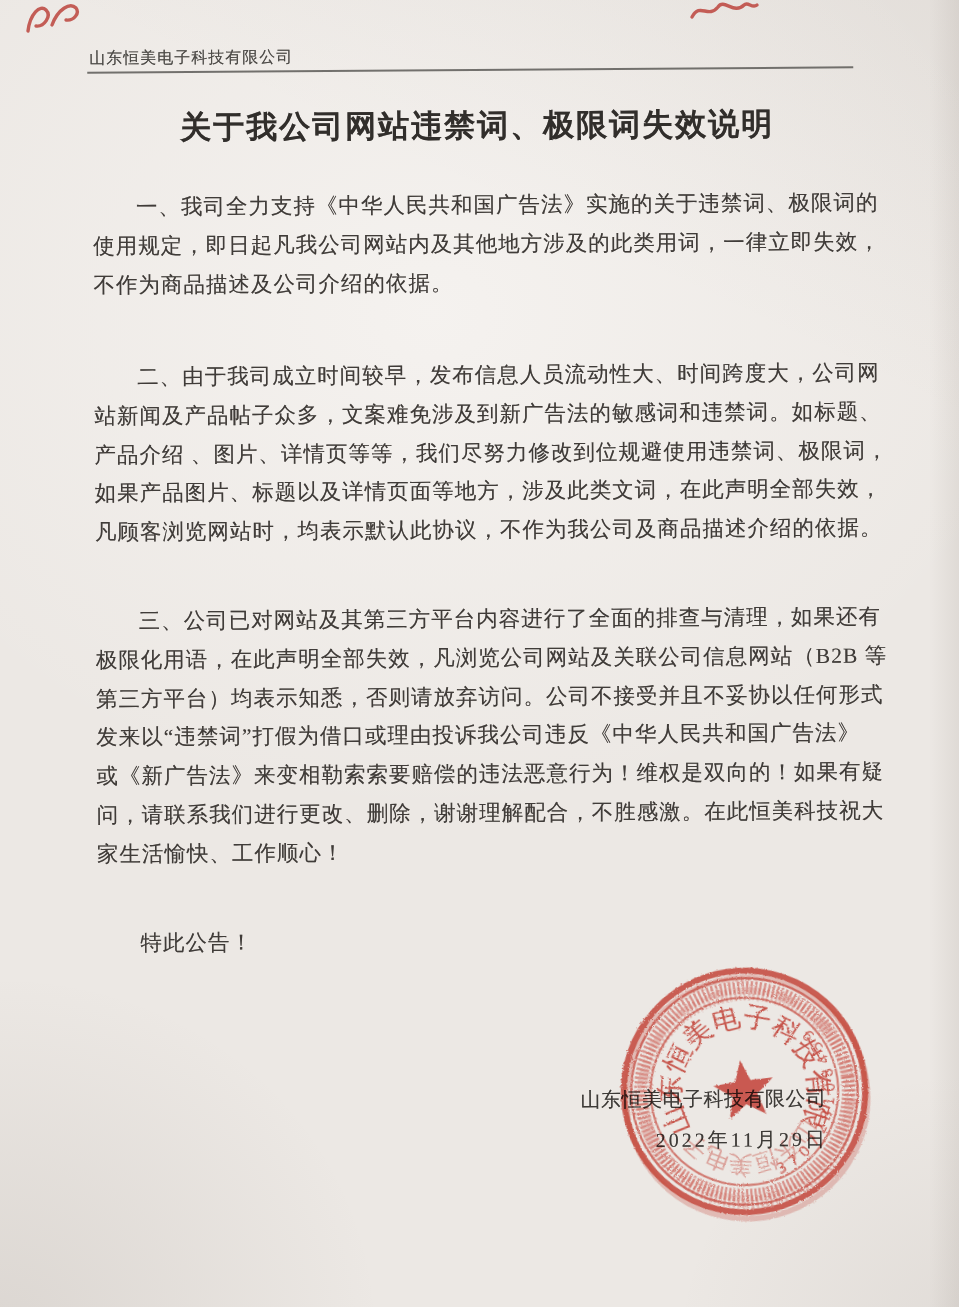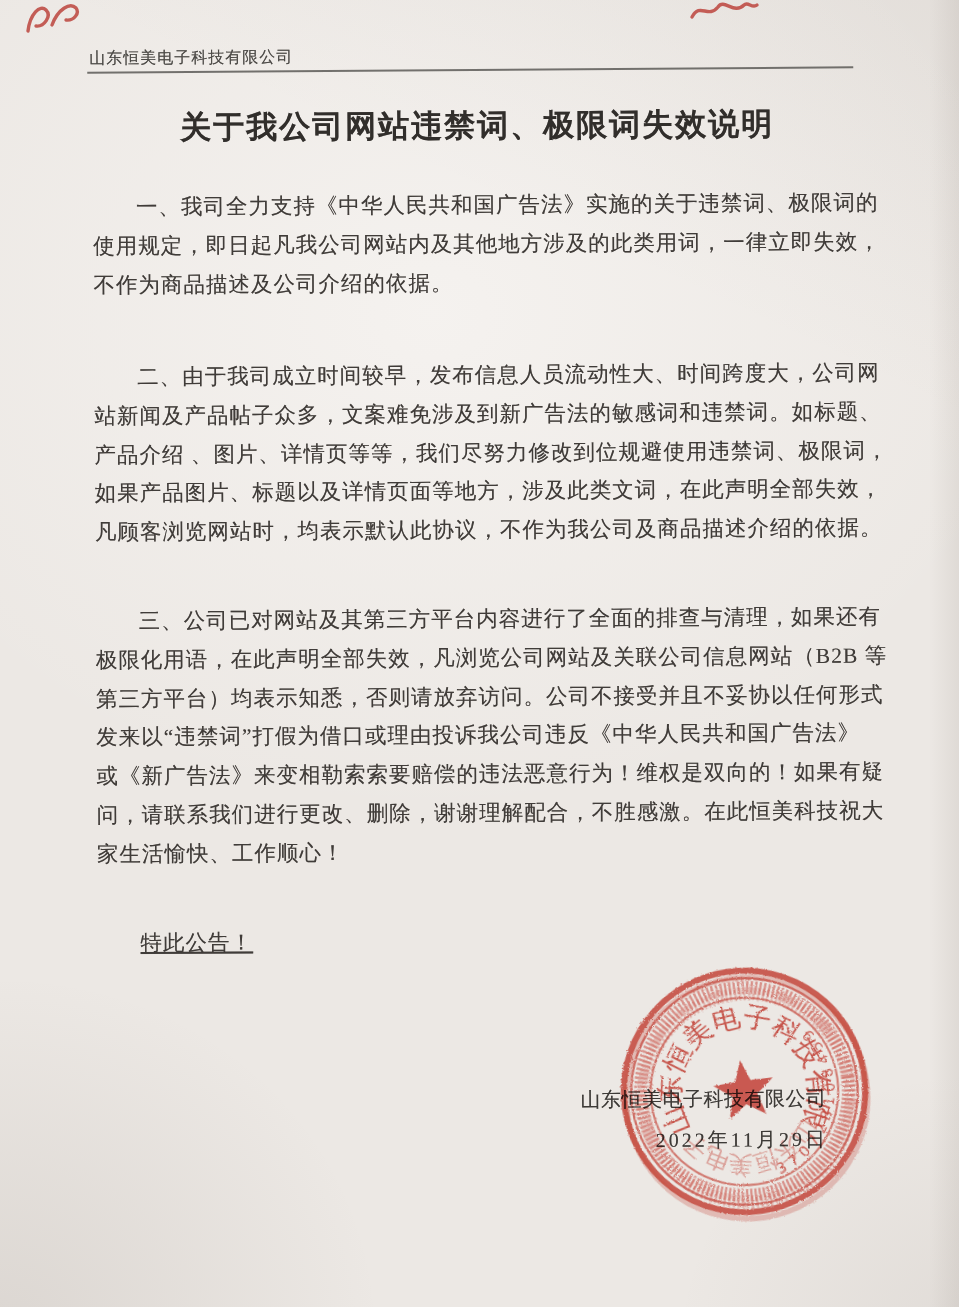--- a/index.html
+++ b/index.html
@@ -25,21 +25,21 @@
     font-size:31px;font-weight:bold;letter-spacing:2px;color:#312e2b;
     text-shadow:0 0 .6px rgba(50,46,43,.55);
   }
   .para{position:absolute;left:95px;width:790px;color:#403c39;font-size:21.5px;
         text-shadow:0 0 .5px rgba(62,58,54,.5);}
   .para .ln{height:38.8px;line-height:38.8px;letter-spacing:1px;white-space:nowrap;}
   .para .first{text-indent:2em;}
   #para1{top:186px;} #para2{top:356px;} #para3{top:600px;}
   .closing{position:absolute;left:95px;top:922px;height:38.8px;line-height:38.8px;
            font-size:21.5px;color:#403c39;text-indent:2em;letter-spacing:1px;
-           text-shadow:0 0 .5px rgba(62,58,54,.5);text-decoration:underline;}
+           text-shadow:0 0 .5px rgba(62,58,54,.5);}
   .sig-company{position:absolute;left:577px;top:1087px;font-size:20px;letter-spacing:.5px;
                color:#3d3a37;text-shadow:0 0 .5px rgba(62,58,54,.5);white-space:nowrap;}
   .sig-date{position:absolute;left:652px;top:1128px;font-size:20px;letter-spacing:3px;
             color:#3d3a37;text-shadow:0 0 .5px rgba(62,58,54,.5);white-space:nowrap;}
   .seal{position:absolute;left:611px;top:953px;width:260px;height:280px;
         mix-blend-mode:multiply;opacity:.92;}
   .top-marks{position:absolute;left:0;top:0;width:959px;height:44px;}
 </style>
 </head>
 <body>

